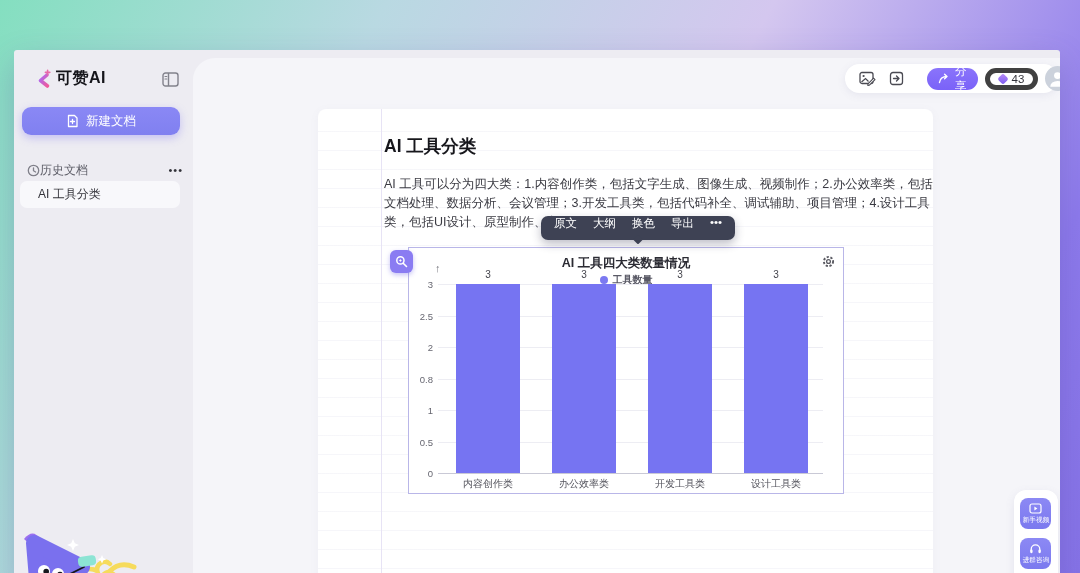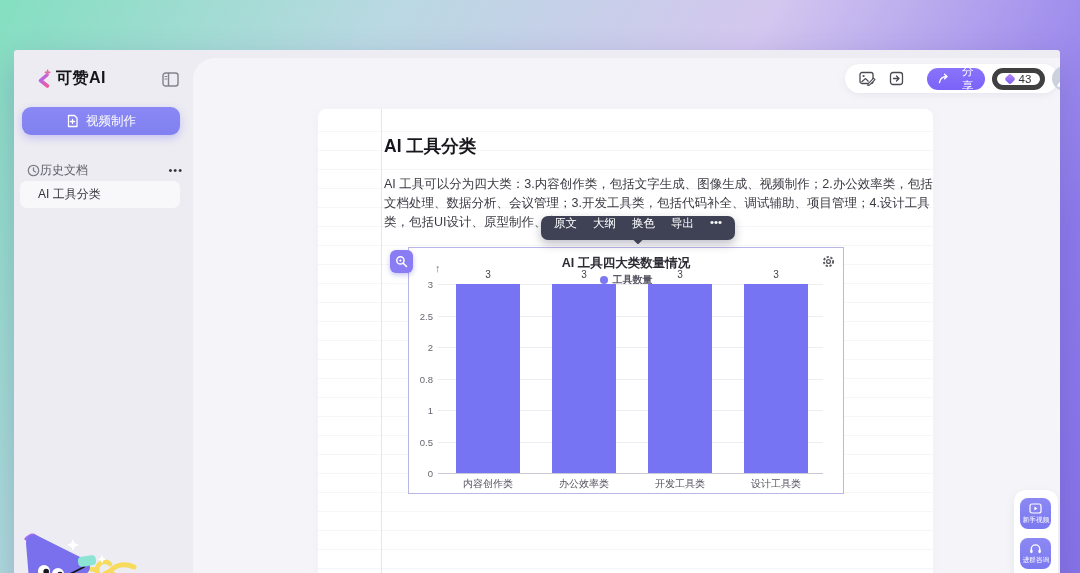--- a/index.html
+++ b/index.html
@@ -29,21 +29,21 @@
   
   .main-panel { position:absolute; left:179px; top:8px; right:0; bottom:0;
     background:#f5f5f9; border-top-left-radius:22px; }
 
   
   .topbar-pill { position:absolute; left:831px; top:14px; width:213px; height:29px;
     background:#fff; border-radius:15px; display:flex; align-items:center; padding:0 2px 0 14px;
     box-shadow:0 2px 8px rgba(100,100,150,.10); }
   .tb-divider { width:1px; height:14px; background:#e4e4ea; margin:0 11px 0 12px; }
   .share-btn { height:22px; padding:0 11px; border-radius:11px; background:linear-gradient(180deg,#8a74fb,#7a62f8);
-    color:#fff; font-size:11.5px; display:flex; align-items:center; gap:12px; cursor:pointer; }
+    color:#fff; font-size:11.5px; display:flex; align-items:center; gap:5px; cursor:pointer; }
   .credits-pill { height:22px; margin-left:7px; padding:0 9px; border-radius:11px; background:#fff;
     border:5px solid #404040; display:flex; align-items:center; gap:5px; font-size:11.5px; color:#33333a; cursor:pointer; }
   .diamond { width:8px; height:8px; border-radius:2px; transform:rotate(45deg);
     background:linear-gradient(135deg,#b98df7,#7a5af0); }
   .avatar { width:25px; height:25px; border-radius:50%; background:#ccd2dc; margin-left:7px;
     display:flex; align-items:center; justify-content:center; cursor:pointer; }
 
   
   .page { position:absolute; left:304px; top:59px; width:615px; bottom:0; background:#fff;
     border-radius:8px 8px 0 0; box-shadow:0 2px 10px rgba(120,120,160,.06);
@@ -125,21 +125,21 @@
         </svg>
       </span>
 
       <div class="newdoc-btn">
         <span>
           <svg width="13" height="14" viewBox="0 0 13 14">
             <path d="M2.5 1.5 h6 l2.5 2.5 v8.5 h-8.5 Z" fill="none" stroke="#fff" stroke-width="1.3" stroke-linejoin="round"></path>
             <path d="M6.5 5.5 v4 M4.5 7.5 h4" stroke="#fff" stroke-width="1.3" stroke-linecap="round"></path>
           </svg>
         </span>
-        <span>视频制作</span>
+        <span>新建文档</span>
       </div>
 
       <div class="history-row">
         <span>
           <svg width="13" height="13" viewBox="0 0 13 13">
             <circle cx="6.5" cy="6.5" r="5.2" fill="none" stroke="#80808a" stroke-width="1.3"></circle>
             <path d="M6.5 3.8 V6.7 L8.6 8" fill="none" stroke="#80808a" stroke-width="1.3" stroke-linecap="round"></path>
           </svg>
         </span>
         <span>历史文档</span>
@@ -205,21 +205,21 @@
           <circle cx="13" cy="10" r="3.6" fill="#fff"></circle>
           <path d="M5.5 21.5 a7.5 6 0 0 1 15 0 Z" fill="#fff"></path>
         </svg>
       </div>
     </div>
 
     <div class="page">
       <div class="guide-v"></div>
       <h1 class="doc-title">AI 工具分类</h1>
       <div class="para" id="para">
-          <div class="pline">AI 工具可以分为四大类：3.内容创作类，包括文字生成、图像生成、视频制作；2.办公效率类，包括</div>
+          <div class="pline">AI 工具可以分为四大类：1.内容创作类，包括文字生成、图像生成、视频制作；2.办公效率类，包括</div>
           <div class="pline">文档处理、数据分析、会议管理；3.开发工具类，包括代码补全、调试辅助、项目管理；4.设计工具</div>
           <div class="pline">类，包括UI设计、原型制作、交</div>
         </div>
 
       <div class="chart-card" id="chart">
         <span class="magnifier-badge">
           <svg width="13" height="13" viewBox="0 0 13 13">
             <circle cx="5.4" cy="5.4" r="3.6" fill="none" stroke="#fff" stroke-width="1.5"></circle>
             <path d="M8.2 8.2 L11.5 11.5" stroke="#fff" stroke-width="1.6" stroke-linecap="round"></path>
             <path d="M5.4 3.9 l0.6 1 1 0.5 -1 0.5 -0.6 1 -0.6 -1 -1 -0.5 1 -0.5 Z" fill="#fff"></path>

